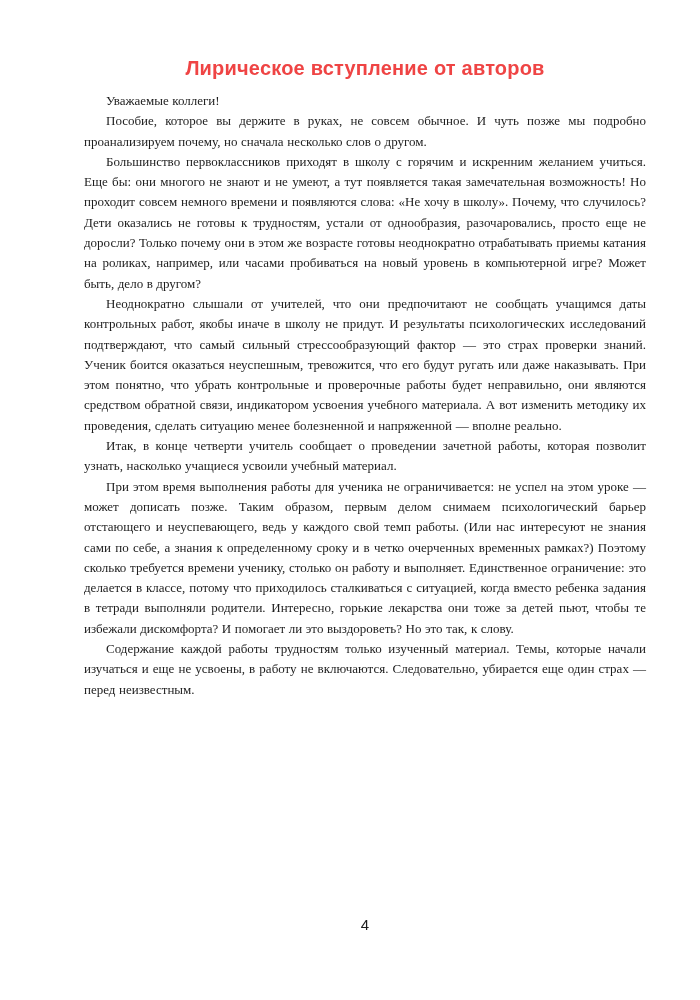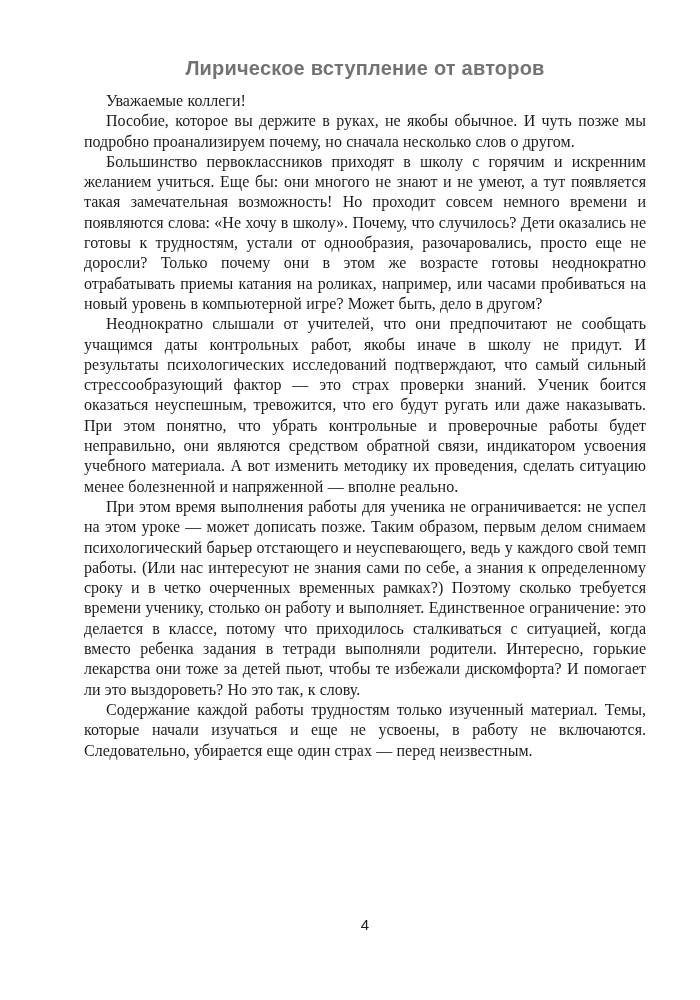--- a/index.html
+++ b/index.html
@@ -22,27 +22,27 @@
     top: 56px;
     left: 84px;
     width: 562px;
   }
   .title {
     font-family: "Liberation Sans", sans-serif;
     font-weight: bold;
     font-size: 20px;
     line-height: 24px;
     text-align: center;
-    color: #737373;
+    color: #ef4444;
     margin: 0 0 11px 0;
     letter-spacing: 0.2px;
   }
   .body-text p {
     margin: 0;
-    font-size: 16px;
+    font-size: 13px;
     line-height: 20.3px;
     text-align: justify;
     text-indent: 22px;
     word-spacing: 0.3px;
   }
   .page-number {
     position: absolute;
     top: 916px;
     left: 84px;
     width: 562px;
@@ -53,21 +53,22 @@
   }
 </style>
 </head>
 <body>
 
 <div class="page">
   <div class="content">
     <h1 class="title">Лирическое вступление от авторов</h1>
     <div class="body-text">
       <p>Уважаемые коллеги!</p>
-      <p>Пособие, которое вы держите в руках, не якобы обычное. И чуть позже мы подробно проанализируем почему, но сначала несколько слов о другом.</p>
+      <p>Пособие, которое вы держите в руках, не совсем обычное. И чуть позже мы подробно проанализируем почему, но сначала несколько слов о другом.</p>
       <p>Большинство первоклассников приходят в школу с горячим и искренним желанием учиться. Еще бы: они многого не знают и не умеют, а тут появляется такая замечательная возможность! Но проходит совсем немного времени и появляются слова: «Не хочу в школу». Почему, что случилось? Дети оказались не готовы к трудностям, устали от однообразия, разочаровались, просто еще не доросли? Только почему они в этом же возрасте готовы неоднократно отрабатывать приемы катания на роликах, например, или часами пробиваться на новый уровень в компьютерной игре? Может быть, дело в другом?</p>
       <p>Неоднократно слышали от учителей, что они предпочитают не сообщать учащимся даты контрольных работ, якобы иначе в школу не придут. И результаты психологических исследований подтверждают, что самый сильный стрессообразующий фактор — это страх проверки знаний. Ученик боится оказаться неуспешным, тревожится, что его будут ругать или даже наказывать. При этом понятно, что убрать контрольные и проверочные работы будет неправильно, они являются средством обратной связи, индикатором усвоения учебного материала. А вот изменить методику их проведения, сделать ситуацию менее болезненной и напряженной — вполне реально.</p>
+      <p>Итак, в конце четверти учитель сообщает о проведении зачетной работы, которая позволит узнать, насколько учащиеся усвоили учебный материал.</p>
       <p>При этом время выполнения работы для ученика не ограничивается: не успел на этом уроке — может дописать позже. Таким образом, первым делом снимаем психологический барьер отстающего и неуспевающего, ведь у каждого свой темп работы. (Или нас интересуют не знания сами по себе, а знания к определенному сроку и в четко очерченных временных рамках?) Поэтому сколько требуется времени ученику, столько он работу и выполняет. Единственное ограничение: это делается в классе, потому что приходилось сталкиваться с ситуацией, когда вместо ребенка задания в тетради выполняли родители. Интересно, горькие лекарства они тоже за детей пьют, чтобы те избежали дискомфорта? И помогает ли это выздороветь? Но это так, к слову.</p>
       <p>Содержание каждой работы трудностям только изученный материал. Темы, которые начали изучаться и еще не усвоены, в работу не включаются. Следовательно, убирается еще один страх — перед неизвестным.</p>
     </div>
   </div>
   <div class="page-number">4</div>
 </div>
 
 </body></html>

